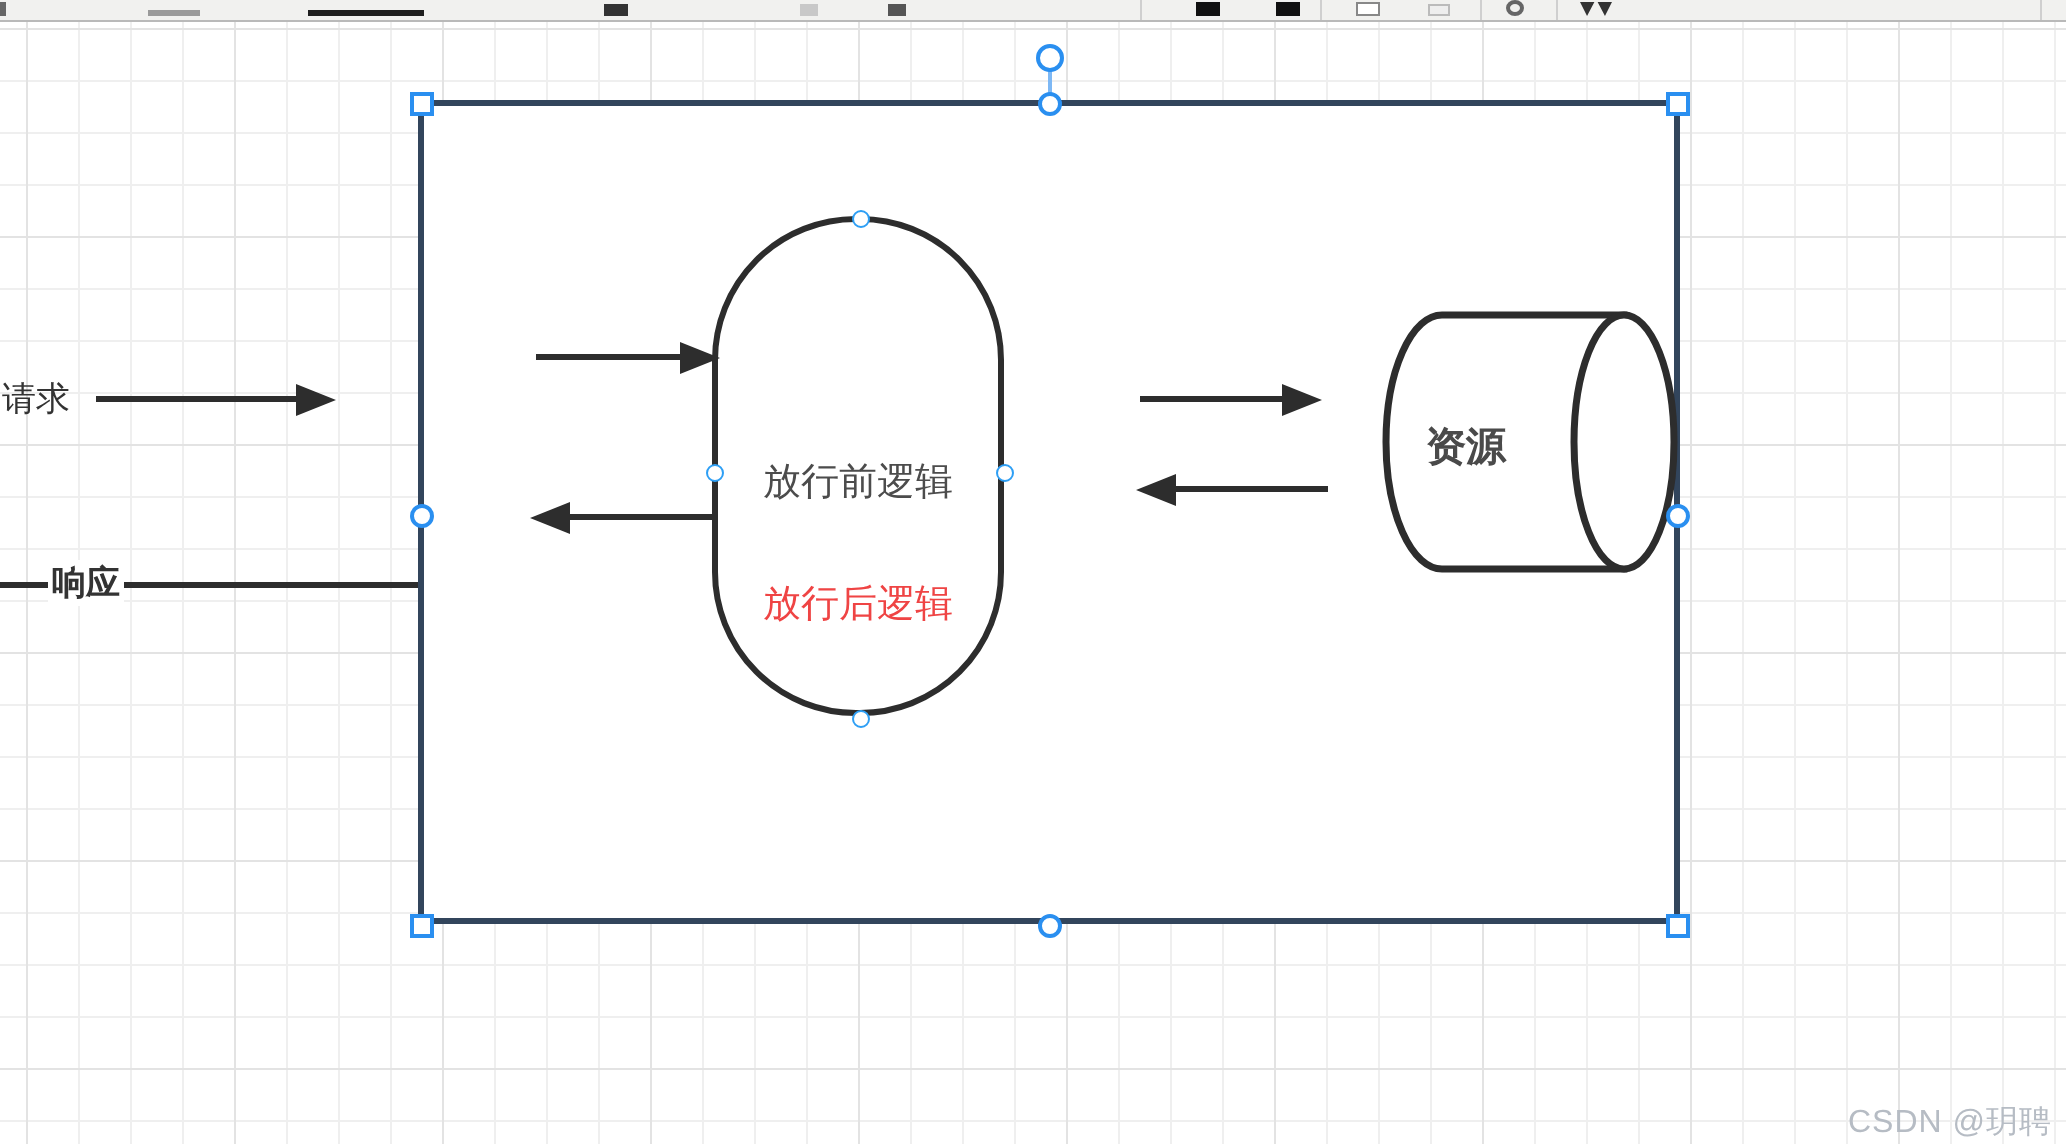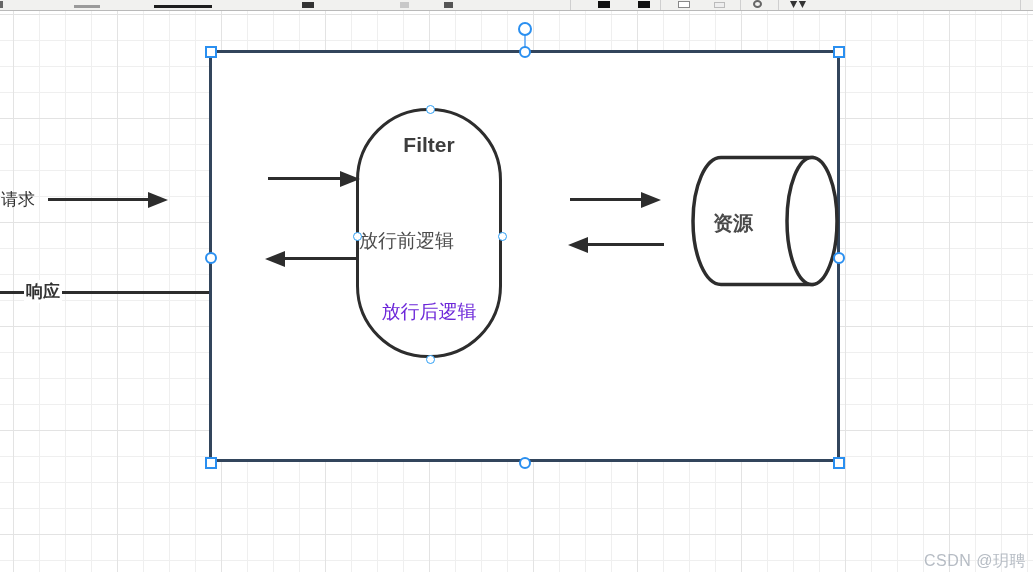--- a/index.html
+++ b/index.html
@@ -36,24 +36,24 @@
 
   
   .cp{position:absolute;width:7px;height:7px;background:#fff;
     border:1.5px solid #2e9ff5;border-radius:50%;z-index:15;}
 
   
   .capsule{position:absolute;left:356px;top:97px;width:140px;height:244px;
     border:3px solid #2d2d2d;border-radius:72px;background:#fff;z-index:5;}
   .capsule .title{position:absolute;top:22px;left:0;width:100%;text-align:center;
     font-size:21px;font-weight:bold;color:#3d3d3d;}
-  .capsule .ln1{position:absolute;top:117px;left:0;width:100%;text-align:left;
+  .capsule .ln1{position:absolute;top:117px;left:0;width:100%;text-align:center;
     font-size:19px;color:#4c4c4c;}
-  .capsule .ln2{position:absolute;top:188px;left:0;width:100%;text-align:center;
-    font-size:19px;color:#6d28d9;font-family:Liberation Serif, serif;}
+  .capsule .ln2{position:absolute;top:178px;left:0;width:100%;text-align:center;
+    font-size:19px;color:#ef4444;font-family:Liberation Serif, serif;}
 
   
   .cylinder{position:absolute;left:659px;top:144px;z-index:5;}
   .cyl-label{position:absolute;left:693px;top:199px;width:80px;text-align:center;
     font-size:20px;color:#4a4a4a;z-index:6;font-weight:bold;}
 
   
   .arrow{position:absolute;height:3px;background:#2d2d2d;z-index:8;}
   .arrow.r::after{content:"";position:absolute;right:-20px;top:-6.5px;
     border-top:8px solid transparent;border-bottom:8px solid transparent;
@@ -99,21 +99,20 @@
 
   <div class="arrow" style="left:0;top:280px;width:209px;"></div>
   <div class="lbl on-line" style="left:24px;top:269px;">响应</div>
 
   <div class="container-rect"></div>
 
   <div class="arrow r" style="left:268px;top:166px;width:72px;"></div>
   <div class="arrow l" style="left:285px;top:246px;width:71px;"></div>
 
   <div class="capsule">
-    <div class="title">Filter</div>
     <div class="ln1">放行前逻辑</div>
     <div class="ln2">放行后逻辑</div>
   </div>
 
   <span class="cp" style="left:426px;top:94px;"></span>
   <span class="cp" style="left:353px;top:221px;"></span>
   <span class="cp" style="left:498px;top:221px;"></span>
   <span class="cp" style="left:426px;top:344px;"></span>
 
   <div class="arrow r" style="left:570px;top:187px;width:71px;"></div>

